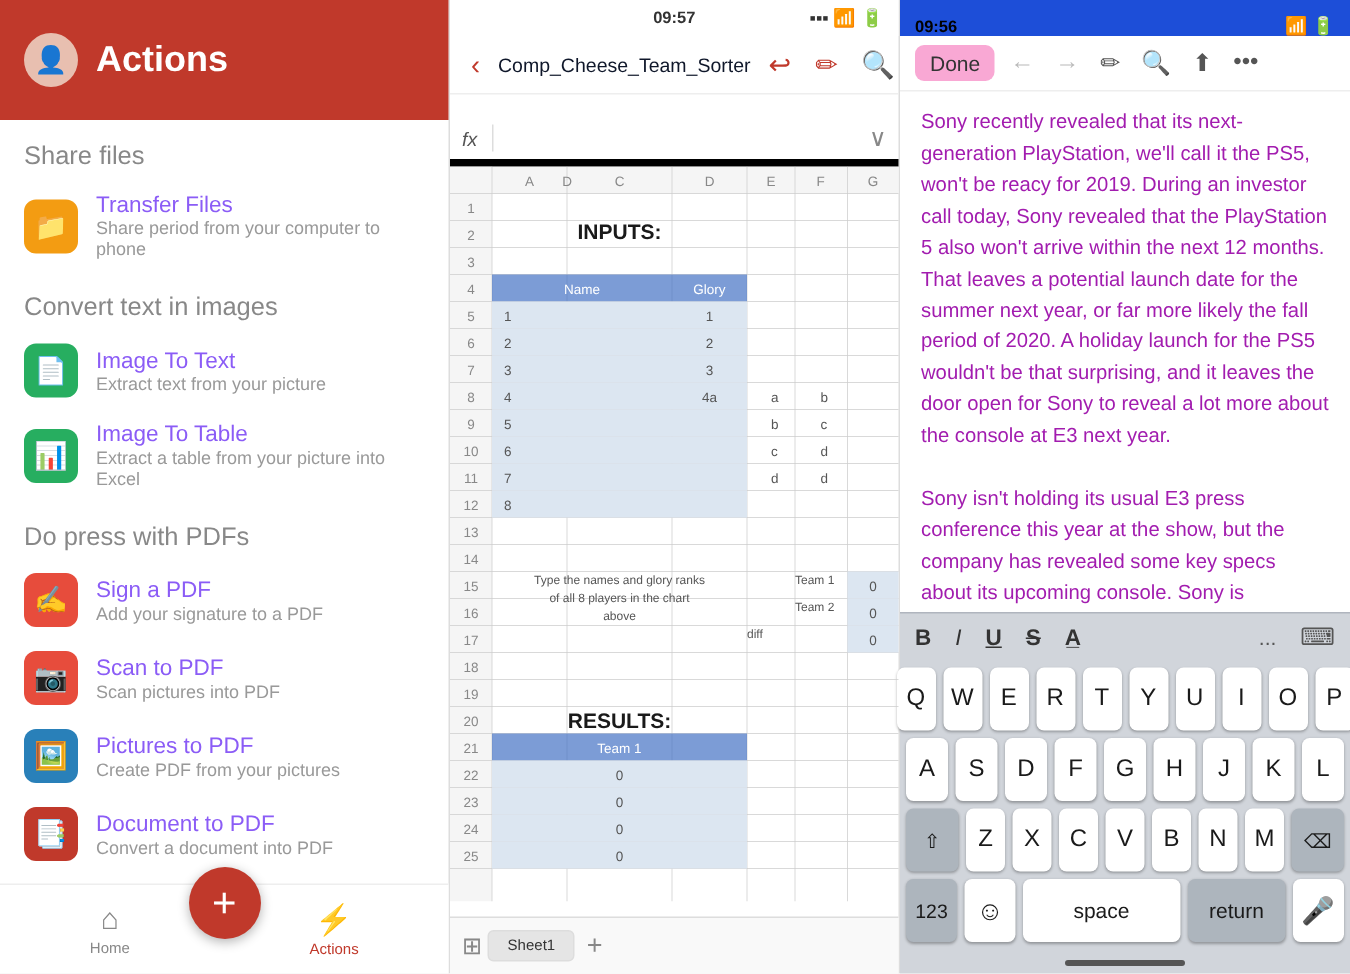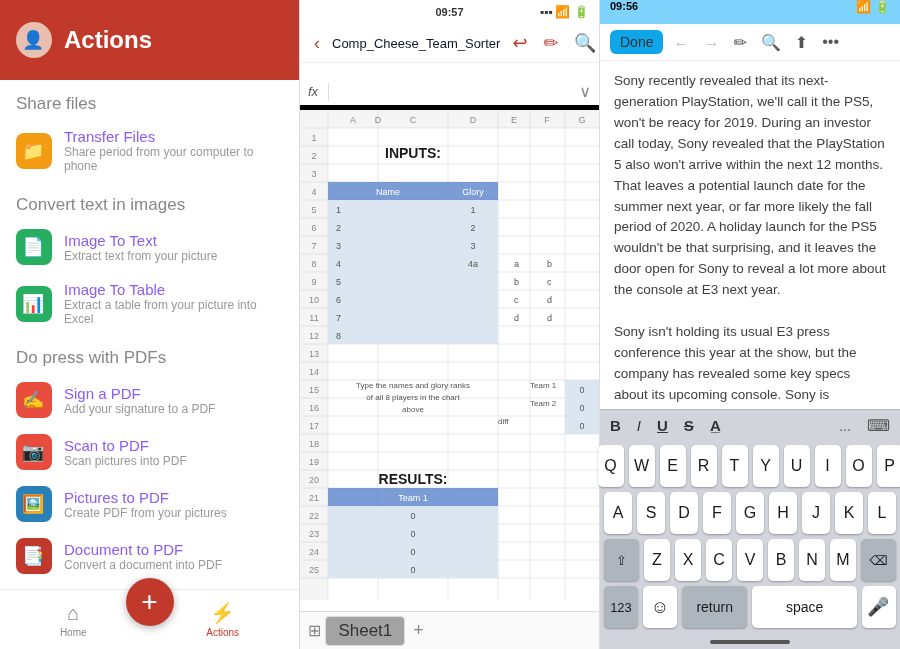--- a/index.html
+++ b/index.html
@@ -170,77 +170,77 @@
       display: flex;
       align-items: center;
       border-top: 1px solid #ddd;
       height: 38px;
       padding: 0 8px;
       gap: 4px;
       background: #f9f9f9;
     }
     .sheet-tab-icon { font-size: 16px; color: #888; cursor: pointer; }
     .sheet-tab {
-      background: #a3a3a3;
+      background: #e5e5e5;
       border: 1px solid #ddd;
       border-radius: 4px;
       padding: 4px 12px;
-      font-size: 17px;
+      font-size: 10px;
       color: #333;
       cursor: pointer;
     }
     .sheet-tab-add { color: #888; font-size: 18px; cursor: pointer; margin-left: 4px; }
 
     
     .panel-text {
       width: 300px;
       height: 649px;
       background: #fff;
       display: flex;
       flex-direction: column;
     }
     .text-status-bar {
       height: 24px;
-      background: #7dd3fc;
-      display: flex;
-      align-items: flex-start;
+      background: #1d4ed8;
+      display: flex;
+      align-items: flex-end;
       padding: 0 10px;
       font-size: 11px;
       font-weight: 600;
       position: relative;
     }
     .text-toolbar {
       display: flex;
       align-items: center;
       padding: 6px 10px;
       gap: 6px;
       border-bottom: 1px solid #eee;
     }
     .done-btn {
-      background: #0ea5e9;
+      background: #f9a8d4;
       border-radius: 6px;
       padding: 4px 10px;
       font-size: 14px;
       font-weight: 500;
       color: #333;
       cursor: pointer;
     }
     .text-tool-btn {
       color: #555;
       font-size: 16px;
       cursor: pointer;
       padding: 2px 4px;
     }
     .text-tool-btn.inactive { color: #bbb; }
     .text-content {
       flex: 1;
       padding: 10px 14px;
       font-size: 13.5px;
       line-height: 1.55;
-      color: #404040;
+      color: #a21caf;
       overflow-y: auto;
     }
     .keyboard-area {
       background: #d1d5db;
     }
     .format-toolbar {
       display: flex;
       align-items: center;
       background: #d1d5db;
       padding: 6px 10px;
@@ -662,22 +662,22 @@
         <div class="key">V</div>
         <div class="key">B</div>
         <div class="key">N</div>
         <div class="key">M</div>
         <div class="key special delete-key">⌫</div>
       </div>
 
       <div class="key-row">
         <div class="key special num-key">123</div>
         <div class="key emoji-key">☺</div>
+        <div class="key space-key">space</div>
         <div class="key special return-key">return</div>
-        <div class="key space-key">space</div>
         <div class="key mic-key">🎤</div>
       </div>
     </div>
 
     <div class="bottom-bar">
       <div class="home-indicator"></div>
     </div>
   </div>
 </div>
 

